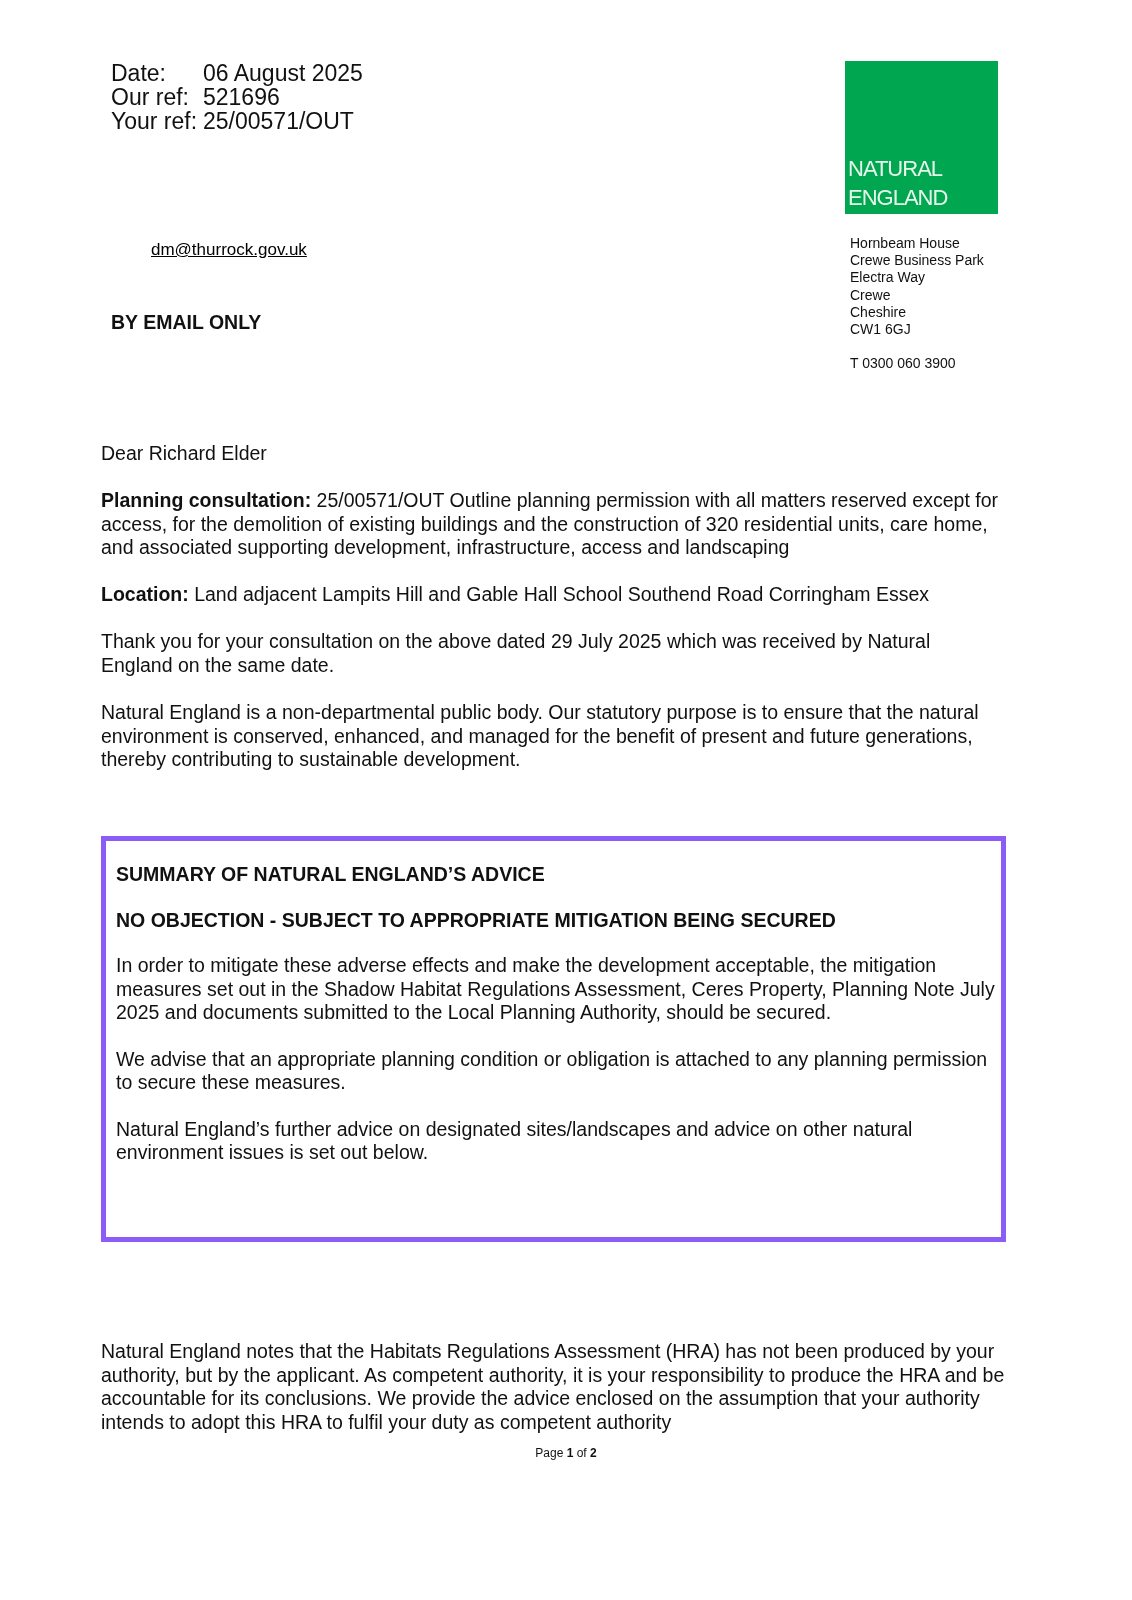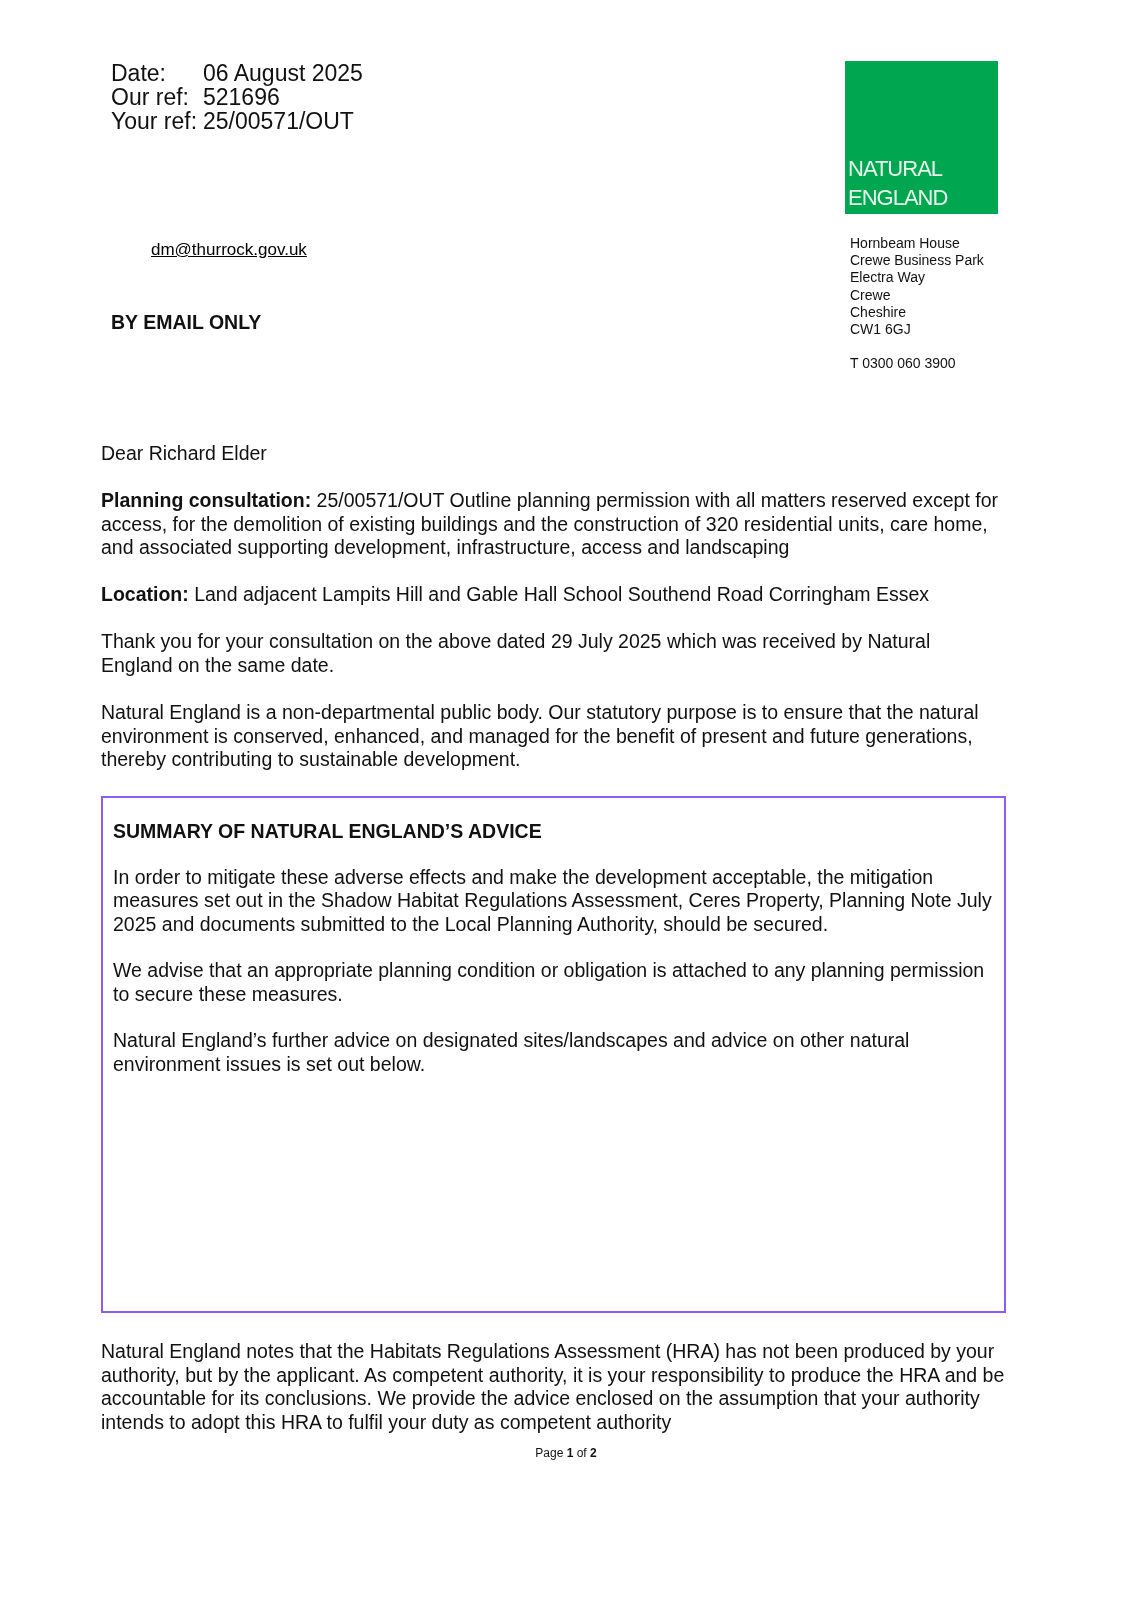--- a/index.html
+++ b/index.html
@@ -11,21 +11,21 @@
   .refs .lab { width: 92px; }
   .logo { left: 845px; top: 61px; width: 153px; height: 153px; background: #00a650; }
   .logo .lt { position: absolute; left: 3px; bottom: 2px; color: #e8f7ec; font-size: 22px;
               line-height: 29px; letter-spacing: -1px; font-weight: normal; }
   .addr { left: 850px; top: 235px; font-size: 14px; line-height: 17.2px; }
   .addr .phone { margin-top: 17px; }
   .email { left: 111px; top: 240px; font-size: 17px; color: #000000; text-decoration: underline; margin-left: 40px; }
   .byemail { left: 111px; top: 311px; font-size: 19.5px; font-weight: bold; }
   .body { left: 101px; width: 905px; font-size: 19.5px; line-height: 23.5px; }
   .b { font-weight: bold; }
-  .box { left: 101px; top: 796px; width: 905px; height: 517px; border: 2px solid #8b5cf6; box-sizing: border-box; }
+  .box { left: 101px; top: 836px; width: 905px; height: 406px; border: 5px solid #8b5cf6; box-sizing: border-box; }
   .box .inner { position: absolute; left: 10px; top: 22px; width: 885px; font-size: 19.5px; line-height: 23.5px; }
   .box p { margin: 0 0 23px 0; }
   .box .h { font-weight: bold; margin-bottom: 22px; }
   .footer { left: 0; width: 1132px; top: 1446px; text-align: center; font-size: 12px; }
 </style>
 </head>
 <body>
 
 <div class="abs refs">
   <div class="row">
@@ -71,20 +71,21 @@
 <div class="abs body" style="top:583px;">
   <span class="b">Location:</span><span> Land adjacent Lampits Hill and Gable Hall School Southend Road Corringham Essex</span>
 </div>
 
 <div class="abs body" style="top:630px;">Thank you for your consultation on the above dated 29 July 2025 which was received by Natural England on the same date.</div>
 <div class="abs body" style="top:701px;">Natural England is a non-departmental public body. Our statutory purpose is to ensure that the natural environment is conserved, enhanced, and managed for the benefit of present and future generations, thereby contributing to sustainable development.</div>
 
 <div class="abs box">
   <div class="inner">
     <p class="h">SUMMARY OF NATURAL ENGLAND’S ADVICE</p>
+    <p class="h">NO OBJECTION - SUBJECT TO APPROPRIATE MITIGATION BEING SECURED</p>
     <p>In order to mitigate these adverse effects and make the development acceptable, the mitigation measures set out in the Shadow Habitat Regulations Assessment, Ceres Property, Planning Note July 2025 and documents submitted to the Local Planning Authority, should be secured.</p>
     <p>We advise that an appropriate planning condition or obligation is attached to any planning permission to secure these measures.</p>
     <p>Natural England’s further advice on designated sites/landscapes and advice on other natural environment issues is set out below.</p>
   </div>
 </div>
 
 <div class="abs body" style="top:1340px;">Natural England notes that the Habitats Regulations Assessment (HRA) has not been produced by your authority, but by the applicant. As competent authority, it is your responsibility to produce the HRA and be accountable for its conclusions. We provide the advice enclosed on the assumption that your authority intends to adopt this HRA to fulfil your duty as competent authority</div>
 
 <div class="abs footer">
   <span>Page </span><span class="b">1</span><span> of </span><span class="b">2</span>

